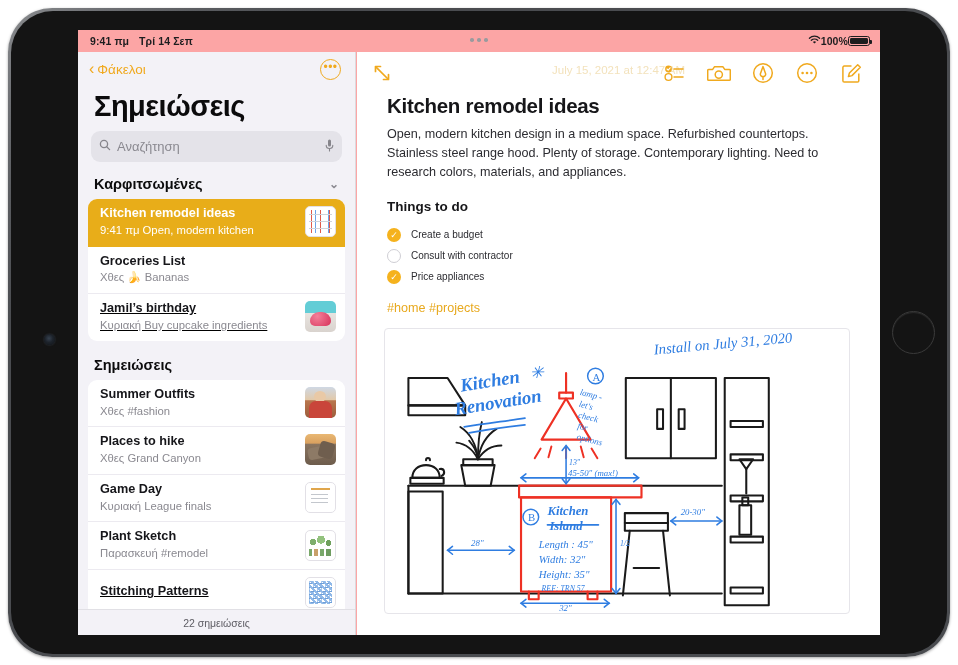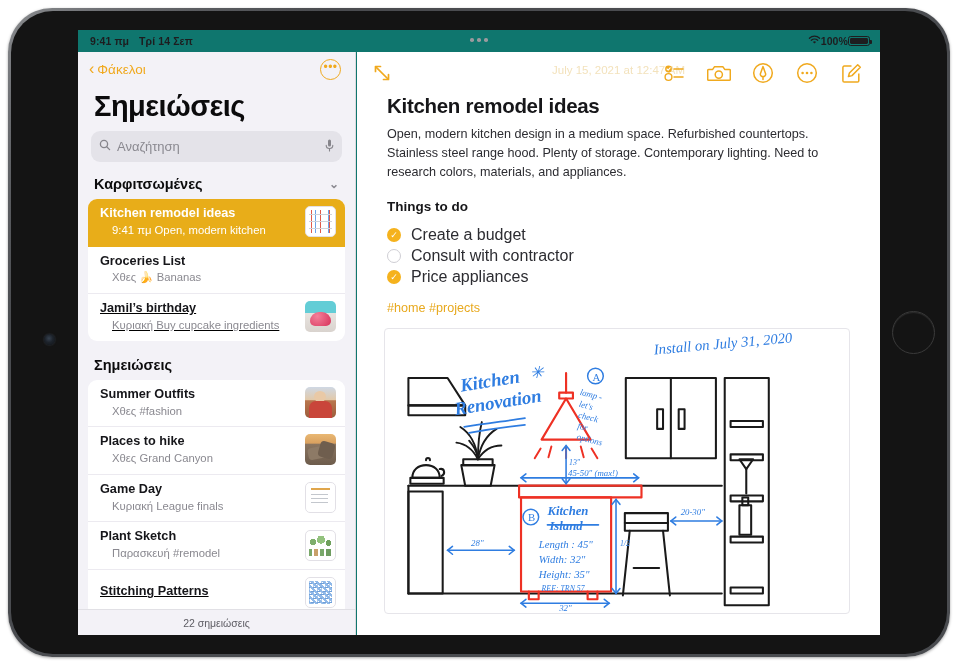--- a/index.html
+++ b/index.html
@@ -39,21 +39,21 @@
     border: 1.6px solid #3a3a3a;
     background: #141414;
     box-shadow: inset 0 1px 1px rgba(255,255,255,.10);
   }
 
   
   #screen {
     position: absolute;
     left: 78px; top: 30px;
     width: 802px; height: 605px;
-    background: #0f766e;
+    background: #fca5a5;
     overflow: hidden;
   }
 
   
   #status-bar {
     position: absolute; left: 0; top: 0; width: 100%; height: 22px;
     display: flex; align-items: center;
     font-size: 10.5px; font-weight: bold; color: #1d1d1f;
     letter-spacing: .1px;
   }
@@ -126,21 +126,21 @@
   .note-row {
     display:flex; align-items:center; gap:8px;
     padding: 7px 9px 8px 12px; min-height: 43px;
     border-bottom: 1px solid #eceaf0; position:relative;
   }
   .note-row:last-child { border-bottom: 0; text-decoration: underline; }
   .note-row.selected { background:#e8ad19; border-bottom-color:#e8ad19; }
   .note-text { flex:1; min-width:0; }
   .note-title { font-size:12.7px; font-weight:bold; color:#16161a; line-height:1.25; }
   .note-sub { font-size:11.3px; color:#8a8990; line-height:1.3; margin-top:1px;
-              white-space:nowrap; overflow:hidden; text-overflow:ellipsis;margin-left:12px; }
+              white-space:nowrap; overflow:hidden; text-overflow:ellipsis; }
   .note-row.selected .note-title, .note-row.selected .note-sub { color:#ffffff; }
   .note-thumb {
     width: 31px; height: 31px; border-radius: 5px; flex:none;
     background-size: cover; background-position:center; overflow:hidden;
     position:relative;
   }
 
   
   .th-sketch { background:#ffffff; border:1px solid #e2e0e6; }
   .th-sketch::before{content:'';position:absolute;inset:3px;
@@ -209,21 +209,21 @@
   #note-desc { font-size:12.6px; line-height:1.52; color:#2c2c31; max-width:440px; }
   #todo-head { font-size:13.5px; font-weight:bold; color:#161619; margin-top:17px; margin-bottom:10px; }
   .todo-row { display:flex; align-items:center; gap:10px; height:21px; }
   .todo-box {
     width:14px; height:14px; border-radius:50%; flex:none;
     display:flex; align-items:center; justify-content:center;
     font-size:9px; color:#fff;
   }
   .todo-box.done { background:#f5b21d; }
   .todo-box.todo { background:#fff; border:1.3px solid #cfced4; }
-  .todo-label { font-size:16px; color:#2c2c31; }
+  .todo-label { font-size:10px; color:#2c2c31; }
   #tags { margin-top:14px; font-size:12.6px; color:#e8a91e; }
 
   
   #sketch-card {
     margin: 13px 30px 0 27px; height: 286px;
     border:1px solid #e6e5ea; border-radius:4px; background:#fff;
     position:relative; overflow:hidden;
   }
   #sketch-svg { position:absolute; left:0; top:0; width:100%; height:100%; }
 </style>

